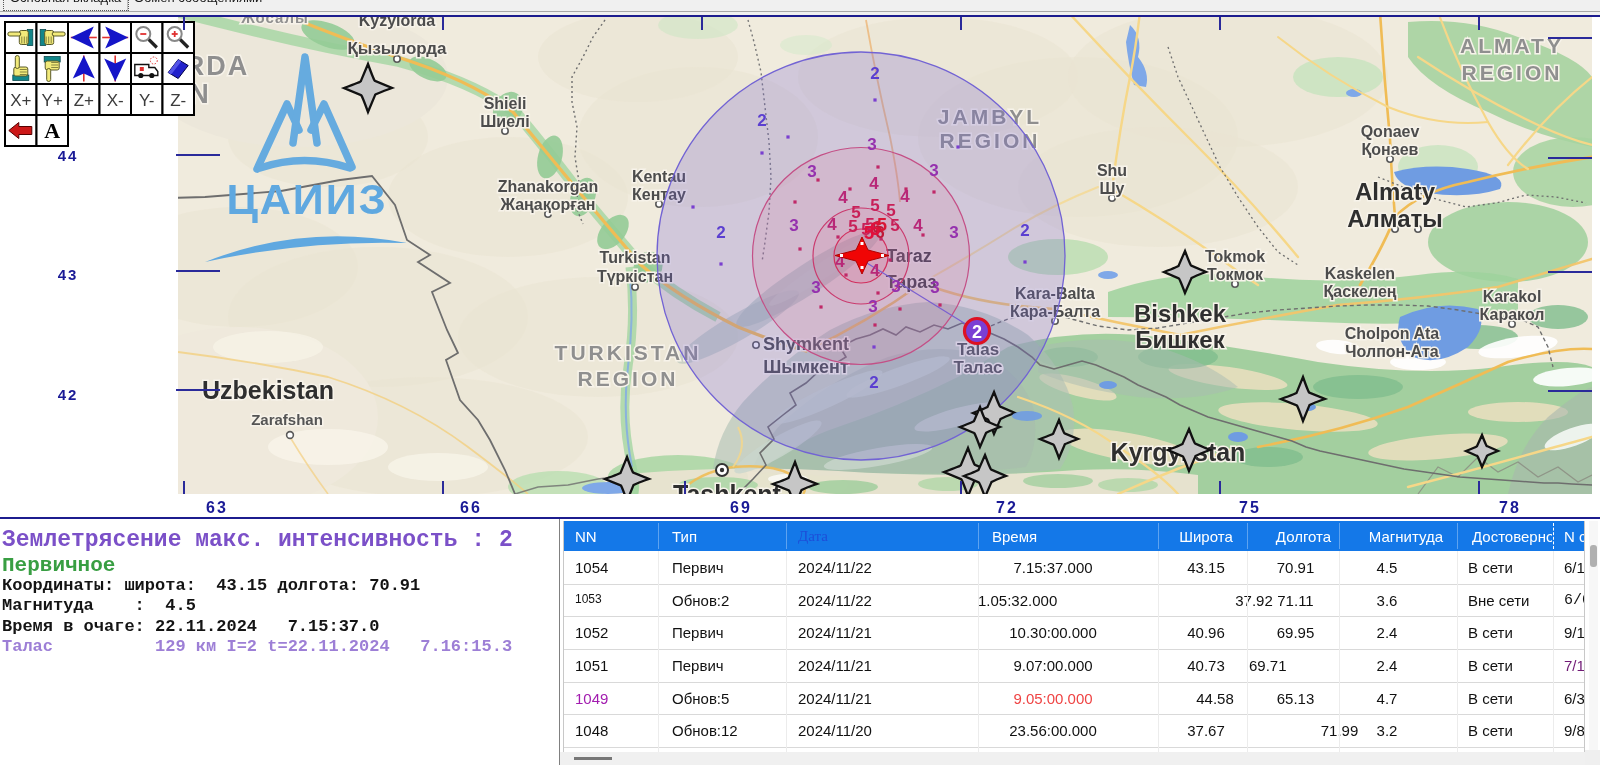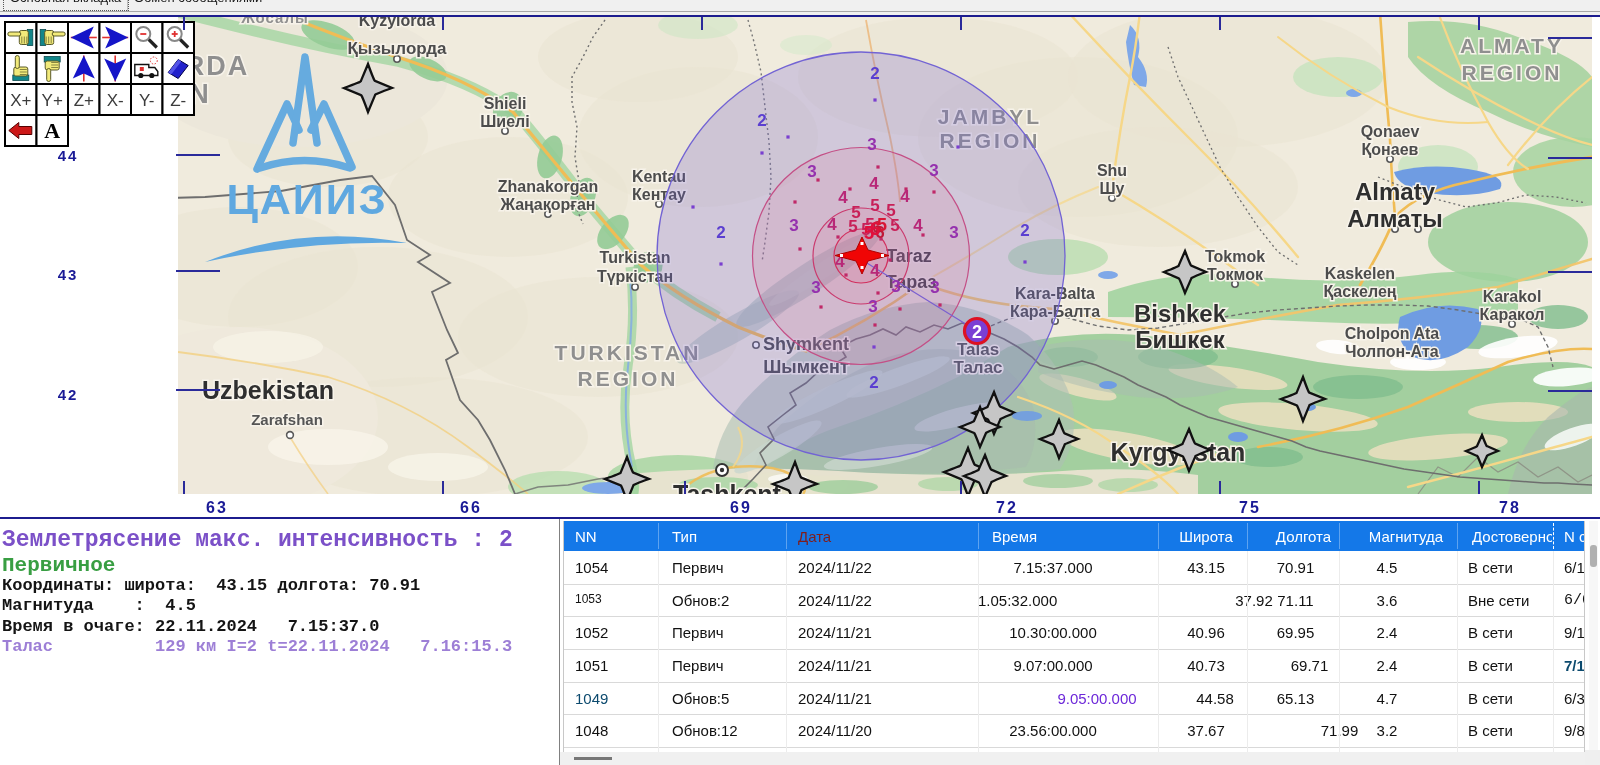--- a/index.html
+++ b/index.html
@@ -468,21 +468,21 @@
 <div style="position:absolute;left:95px;top:2px;width:1px;height:26px;background:#5ea3f0;"></div>
 <div style="position:absolute;left:223px;top:2px;width:1px;height:26px;background:#5ea3f0;"></div>
 <div style="position:absolute;left:415px;top:2px;width:1px;height:26px;background:#5ea3f0;"></div>
 <div style="position:absolute;left:595px;top:2px;width:1px;height:26px;background:#5ea3f0;"></div>
 <div style="position:absolute;left:684px;top:2px;width:1px;height:26px;background:#5ea3f0;"></div>
 <div style="position:absolute;left:776px;top:2px;width:1px;height:26px;background:#5ea3f0;"></div>
 <div style="position:absolute;left:894px;top:2px;width:1px;height:26px;background:#5ea3f0;"></div>
 <div style="position:absolute;left:990px;top:2px;width:0;height:26px;border-left:1px dashed #ffffff;"></div>
 <div style="position:absolute;left:12px;top:7px;color:#fff;font-size:15px;">NN</div>
 <div style="position:absolute;left:109px;top:7px;color:#fff;font-size:15px;">Тип</div>
-<div style="position:absolute;left:235px;top:7px;color:#7f1d1d;font-size:15px;">Дата</div>
+<div style="position:absolute;left:235px;top:7px;color:#1d4ed8;font-size:15px;font-family:Liberation Serif, serif;">Дата</div>
 <div style="position:absolute;left:429px;top:7px;color:#fff;font-size:15px;">Время</div>
 <div style="position:absolute;left:595px;top:7px;width:96px;text-align:center;color:#fff;font-size:15px;">Широта</div>
 <div style="position:absolute;left:692px;top:7px;width:97px;text-align:center;color:#fff;font-size:15px;">Долгота</div>
 <div style="position:absolute;left:795px;top:7px;width:96px;text-align:center;color:#fff;font-size:15px;">Магнитуда</div>
 <div style="position:absolute;left:909px;top:7px;width:80px;overflow:hidden;color:#fff;font-size:15px;white-space:nowrap;">Достоверность</div>
 <div style="position:absolute;left:1001px;top:7px;width:21px;overflow:hidden;color:#fff;font-size:15px;white-space:nowrap;">N ст</div>
 <div style="position:absolute;left:0;top:62.7px;width:1022px;height:1px;background:#d9d9d9;"></div>
 <div style="position:absolute;left:12px;top:38.0px;font-size:15px;color:#111;">1054</div>
 <div style="position:absolute;left:109px;top:38.0px;font-size:15px;color:#111;">Первич</div>
 <div style="position:absolute;left:235px;top:38.0px;font-size:15px;color:#111;">2024/11/22</div>
@@ -511,29 +511,29 @@
 <div style="position:absolute;left:684px;top:103.3px;width:97px;text-align:center;margin-left:0px;font-size:15px;color:#111;">69.95</div>
 <div style="position:absolute;left:776px;top:103.3px;width:96px;text-align:center;margin-left:0px;font-size:15px;color:#111;">2.4</div>
 <div style="position:absolute;left:905px;top:103.3px;font-size:15px;color:#111;">В сети</div>
 <div style="position:absolute;left:1001px;top:103.3px;font-size:15px;color:#111;white-space:nowrap;">9/1</div>
 <div style="position:absolute;left:0;top:160.7px;width:1022px;height:1px;background:#d9d9d9;"></div>
 <div style="position:absolute;left:12px;top:136.0px;font-size:15px;color:#111;">1051</div>
 <div style="position:absolute;left:109px;top:136.0px;font-size:15px;color:#111;">Первич</div>
 <div style="position:absolute;left:235px;top:136.0px;font-size:15px;color:#111;">2024/11/21</div>
 <div style="position:absolute;left:415px;top:136.0px;width:150px;text-align:center;font-size:15px;color:#111;">9.07:00.000</div>
 <div style="position:absolute;left:595px;top:136.0px;width:96px;text-align:center;margin-left:0px;font-size:15px;color:#111;">40.73</div>
-<div style="position:absolute;left:684px;top:136.0px;width:97px;text-align:center;margin-left:14px;font-size:15px;color:#111;">69.71</div>
+<div style="position:absolute;left:684px;top:136.0px;width:97px;margin-left:2px;font-size:15px;color:#111;">69.71</div>
 <div style="position:absolute;left:776px;top:136.0px;width:96px;text-align:center;margin-left:0px;font-size:15px;color:#111;">2.4</div>
 <div style="position:absolute;left:905px;top:136.0px;font-size:15px;color:#111;">В сети</div>
-<div style="position:absolute;left:1001px;top:136.0px;font-size:15px;color:#0c4a6e;white-space:nowrap;font-weight:bold;">7/1</div>
+<div style="position:absolute;left:1001px;top:136.0px;font-size:15px;color:#701a75;white-space:nowrap;">7/1</div>
 <div style="position:absolute;left:0;top:193.4px;width:1022px;height:1px;background:#d9d9d9;"></div>
-<div style="position:absolute;left:12px;top:168.7px;font-size:15px;color:#0c4a6e;">1049</div>
+<div style="position:absolute;left:12px;top:168.7px;font-size:15px;color:#a21caf;">1049</div>
 <div style="position:absolute;left:109px;top:168.7px;font-size:15px;color:#111;">Обнов:5</div>
 <div style="position:absolute;left:235px;top:168.7px;font-size:15px;color:#111;">2024/11/21</div>
-<div style="position:absolute;left:415px;top:168.7px;width:150px;text-align:center;font-size:15px;color:#6d28d9;padding-left:44px;">9.05:00.000</div>
+<div style="position:absolute;left:415px;top:168.7px;width:150px;text-align:center;font-size:15px;color:#ef4444;">9.05:00.000</div>
 <div style="position:absolute;left:595px;top:168.7px;width:96px;text-align:center;margin-left:0px;font-size:15px;color:#111;padding-left:9px;">44.58</div>
 <div style="position:absolute;left:684px;top:168.7px;width:97px;text-align:center;margin-left:0px;font-size:15px;color:#111;">65.13</div>
 <div style="position:absolute;left:776px;top:168.7px;width:96px;text-align:center;margin-left:0px;font-size:15px;color:#111;">4.7</div>
 <div style="position:absolute;left:905px;top:168.7px;font-size:15px;color:#111;">В сети</div>
 <div style="position:absolute;left:1001px;top:168.7px;font-size:15px;color:#111;white-space:nowrap;">6/3</div>
 <div style="position:absolute;left:0;top:226.0px;width:1022px;height:1px;background:#d9d9d9;"></div>
 <div style="position:absolute;left:12px;top:201.4px;font-size:15px;color:#111;">1048</div>
 <div style="position:absolute;left:109px;top:201.4px;font-size:15px;color:#111;">Обнов:12</div>
 <div style="position:absolute;left:235px;top:201.4px;font-size:15px;color:#111;">2024/11/20</div>
 <div style="position:absolute;left:415px;top:201.4px;width:150px;text-align:center;font-size:15px;color:#111;">23.56:00.000</div>

